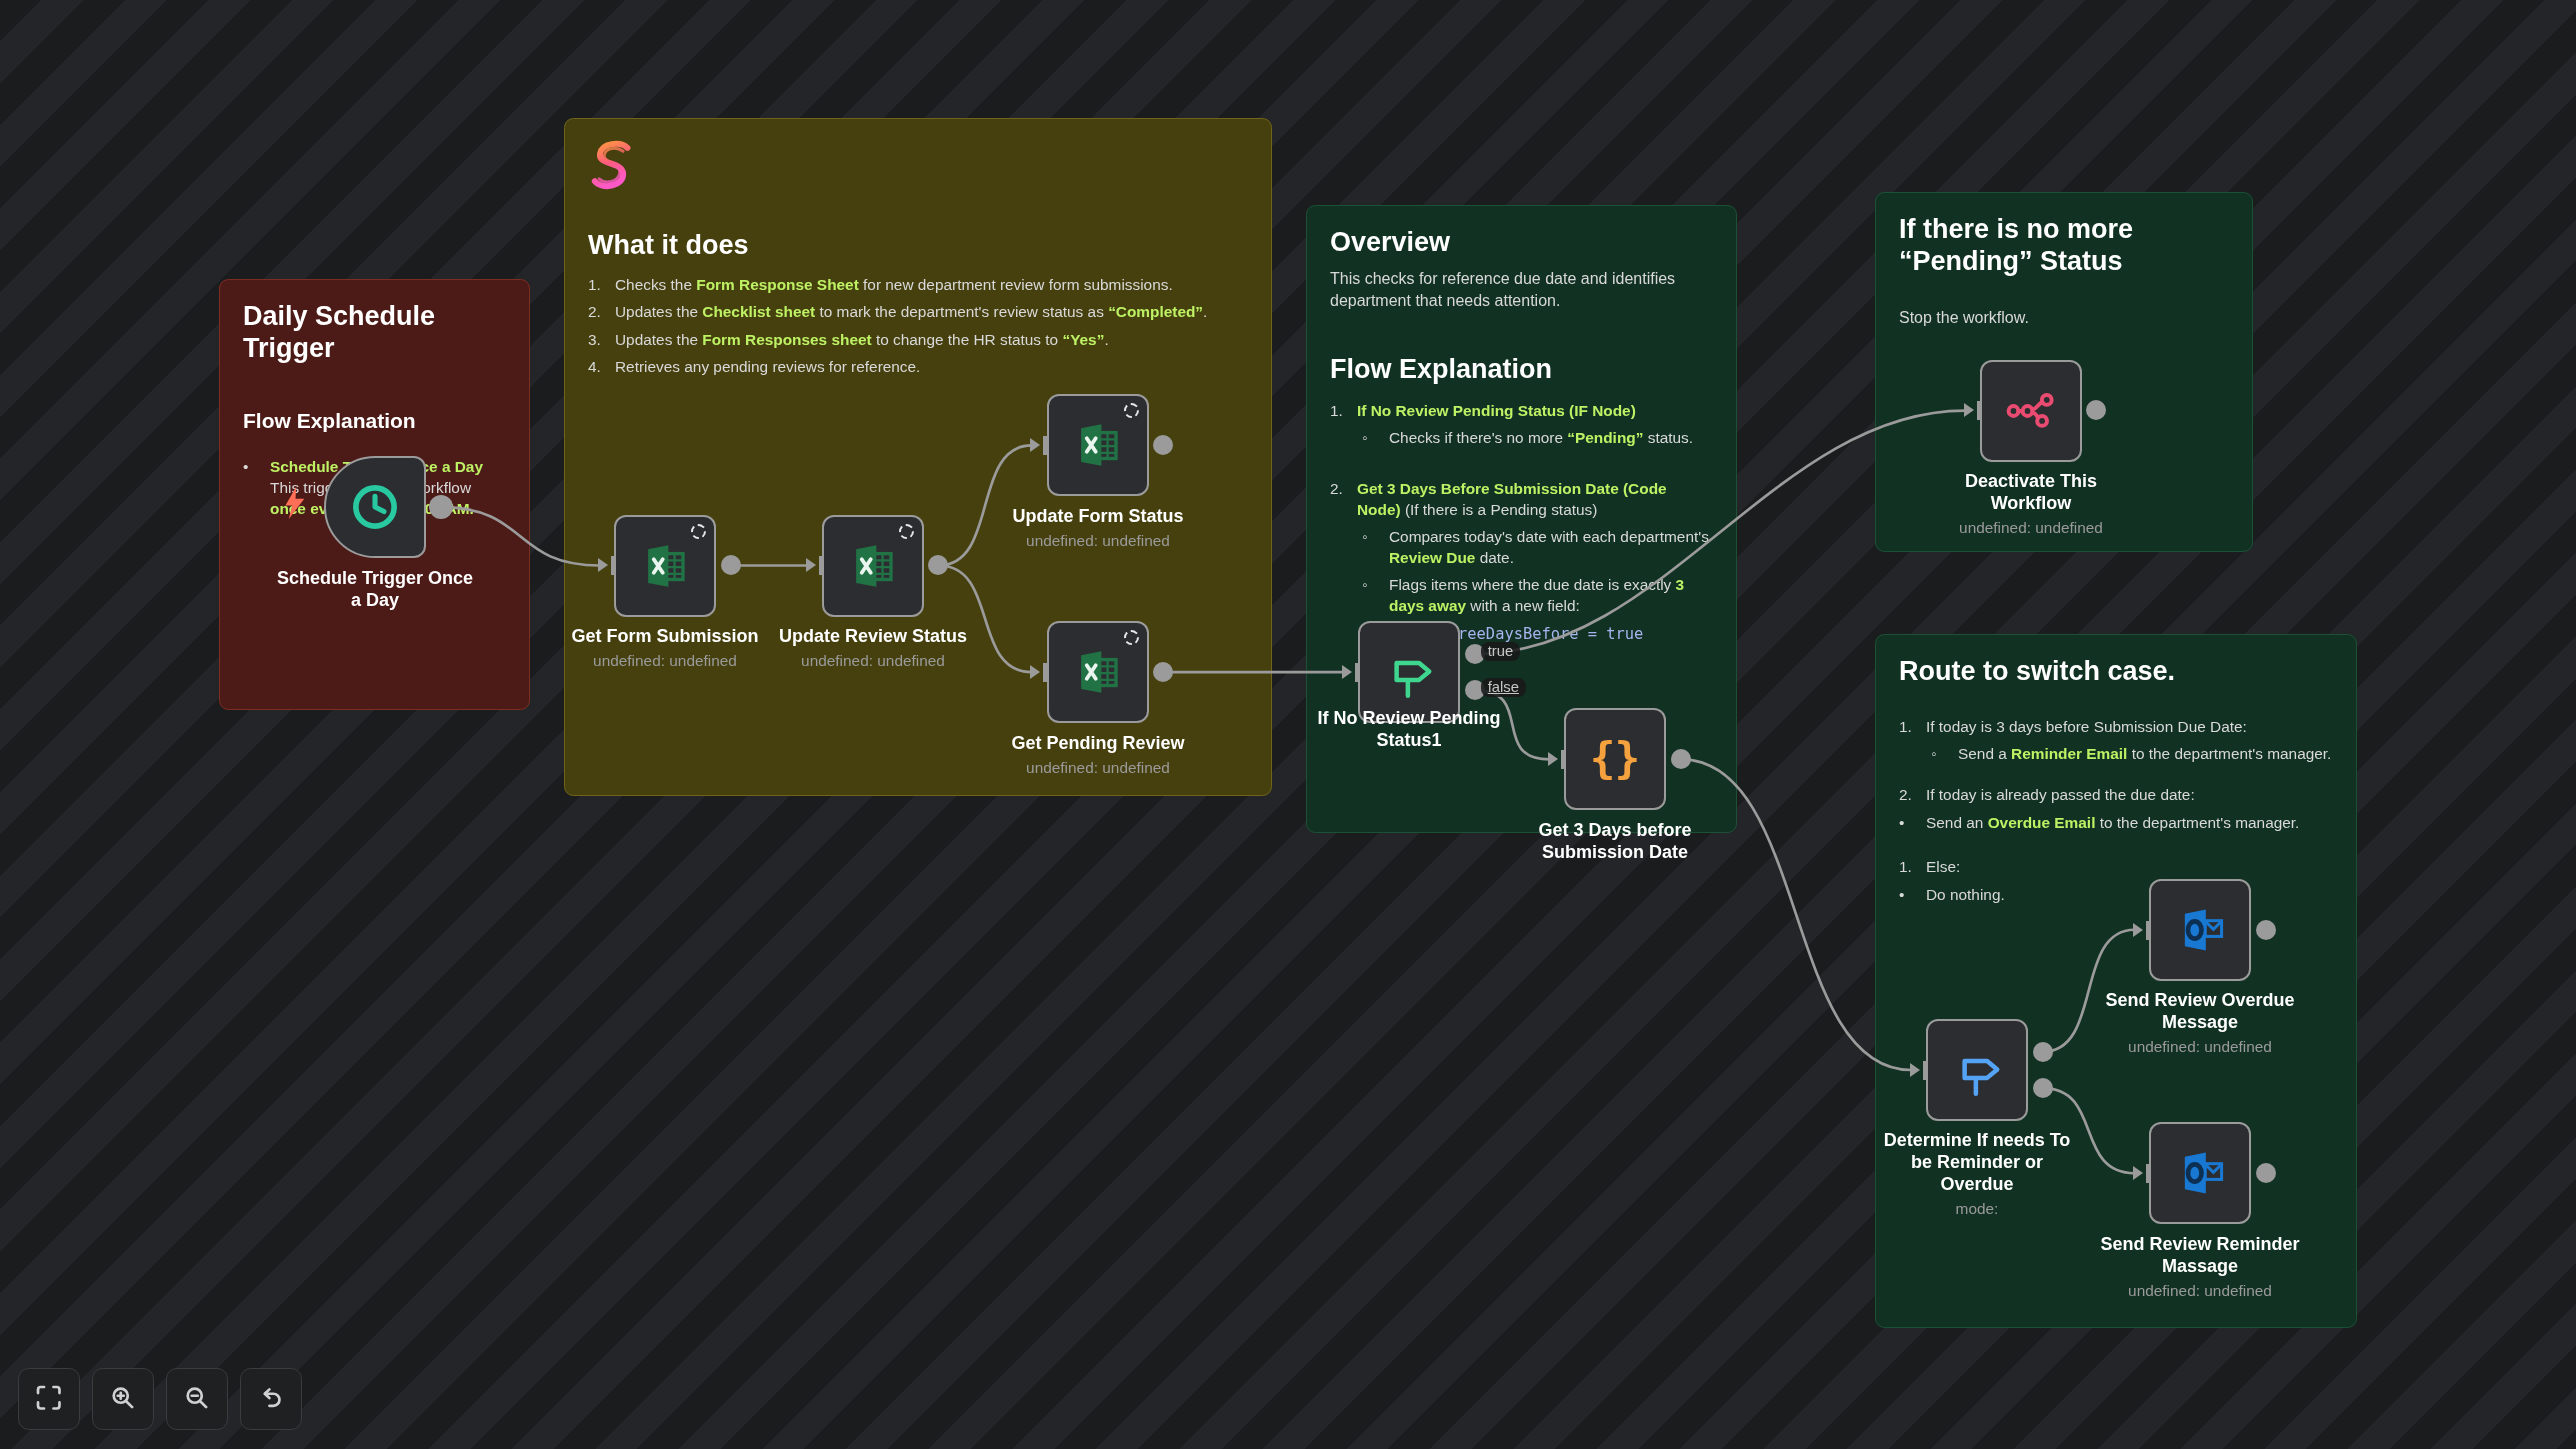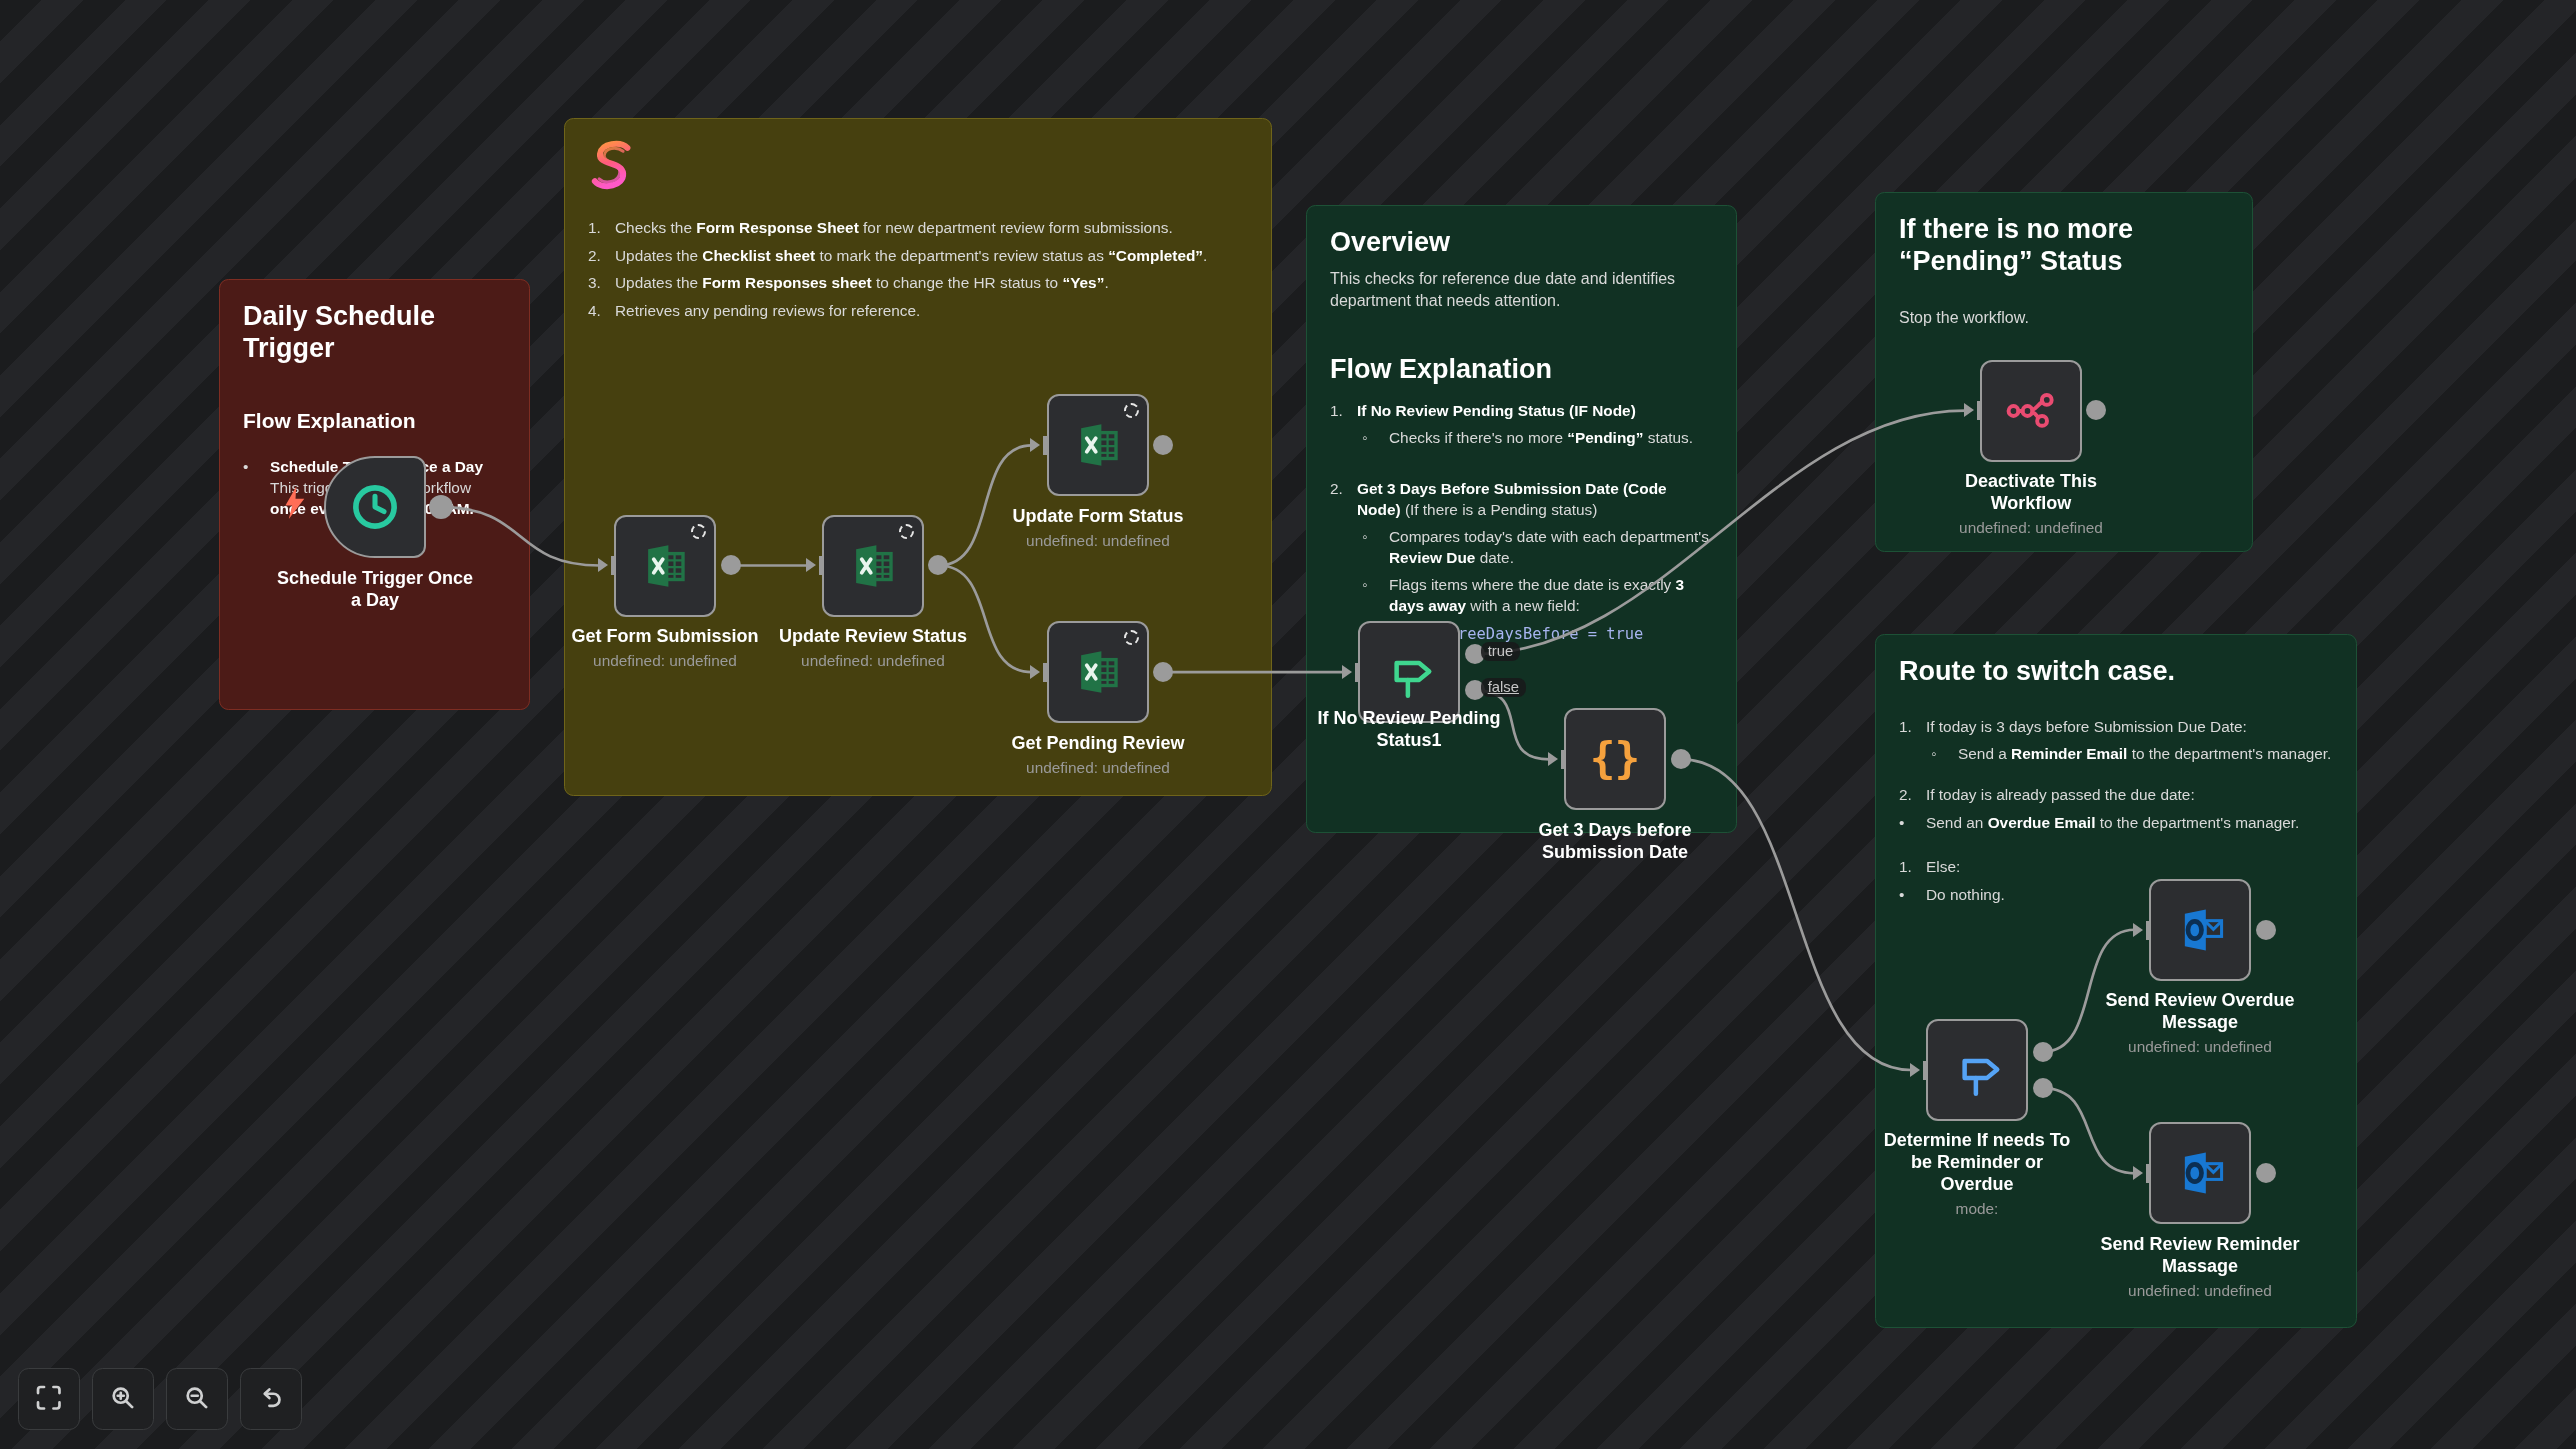--- a/index.html
+++ b/index.html
@@ -9,21 +9,21 @@
      background:repeating-linear-gradient(135deg,#1b1c1e 0 29.5px,#242528 29.5px 59px);}
   
   .sticky{position:absolute;border-radius:9.4px;border:1.3px solid;box-sizing:border-box;
           padding:20px 23px;overflow:hidden;z-index:1;}
   .block-h1{font-size:27px;font-weight:bold;color:#ffffff;line-height:1.2;margin:0;}
   .block-h2{font-size:21px;font-weight:bold;color:#ffffff;line-height:1.2;margin:0;}
   .block-p{font-size:16px;color:#d9d9d9;line-height:1.4;margin:9.4px 0 0 0;}
   .li{display:flex;font-size:15.4px;color:#d9d9d9;line-height:1.35;margin:6.7px 0 6.7px 0;}
   .li .mk{flex:none;width:27px;}
   .li .txt{flex:1;}
-  .li strong, .block-p strong, .block-h1 strong{color:#ffffff;}
+  .li strong, .block-p strong, .block-h1 strong{color:#bef264;}
   code.mono{font-family:"DejaVu Sans Mono","Liberation Mono",monospace;
             color:#a7b4ef;font-size:15.4px;}
   
   .node{position:absolute;width:102px;height:102px;background:#2c2d30;
         border:2px solid #9b9b9b;border-radius:12px;box-sizing:border-box;
         display:flex;align-items:center;justify-content:center;z-index:3;}
   .node.trigger{border-radius:51px 12px 12px 51px;}
   .decorator{position:absolute;top:6.7px;right:8px;width:11.4px;height:11.4px;
              border:2.3px dashed #e8e8e8;border-radius:50%;}
   .nlabel{position:absolute;width:208px;text-align:center;color:#ffffff;
@@ -78,20 +78,21 @@
     <defs>
               <linearGradient id="sg" x1="0" y1="0" x2="0.3" y2="1">
       <stop offset="0" stop-color="#ff9a3d"></stop>
                 <stop offset="0.5" stop-color="#ff5c7c"></stop>
       <stop offset="1" stop-color="#ff59c7"></stop>
               </linearGradient>
             </defs>
     <path d="M46,10 C38,2 16,4 14,17 C12,30 40,26 41,40 C42,54 18,60 8,49" stroke="url(#sg)" stroke-width="7" fill="none" stroke-linecap="round"></path>
     <path d="M41,14 C33,8 20,10 19,19 C18,28 38,27 37,39 C36,50 20,53 13,46" stroke="url(#sg)" stroke-width="3.4" fill="none" stroke-linecap="round" opacity="0.8"></path>
   </svg></div>
+        <div class="block-h1" style="margin-top: 24px;">What it does</div>
         <div style="margin-top: 13.4px;">
           <div class="li" style="margin-left: 0px;">
             <span class="mk">1.</span>
             <div class="txt">Checks the <strong>Form Response Sheet</strong> for new department review form submissions.</div>
           </div>
           <div class="li" style="margin-left: 0px;">
             <span class="mk">2.</span>
             <div class="txt">Updates the <strong>Checklist sheet</strong> to mark the department's review status as <strong>“Completed”</strong>.</div>
           </div>
           <div class="li" style="margin-left: 0px;">

